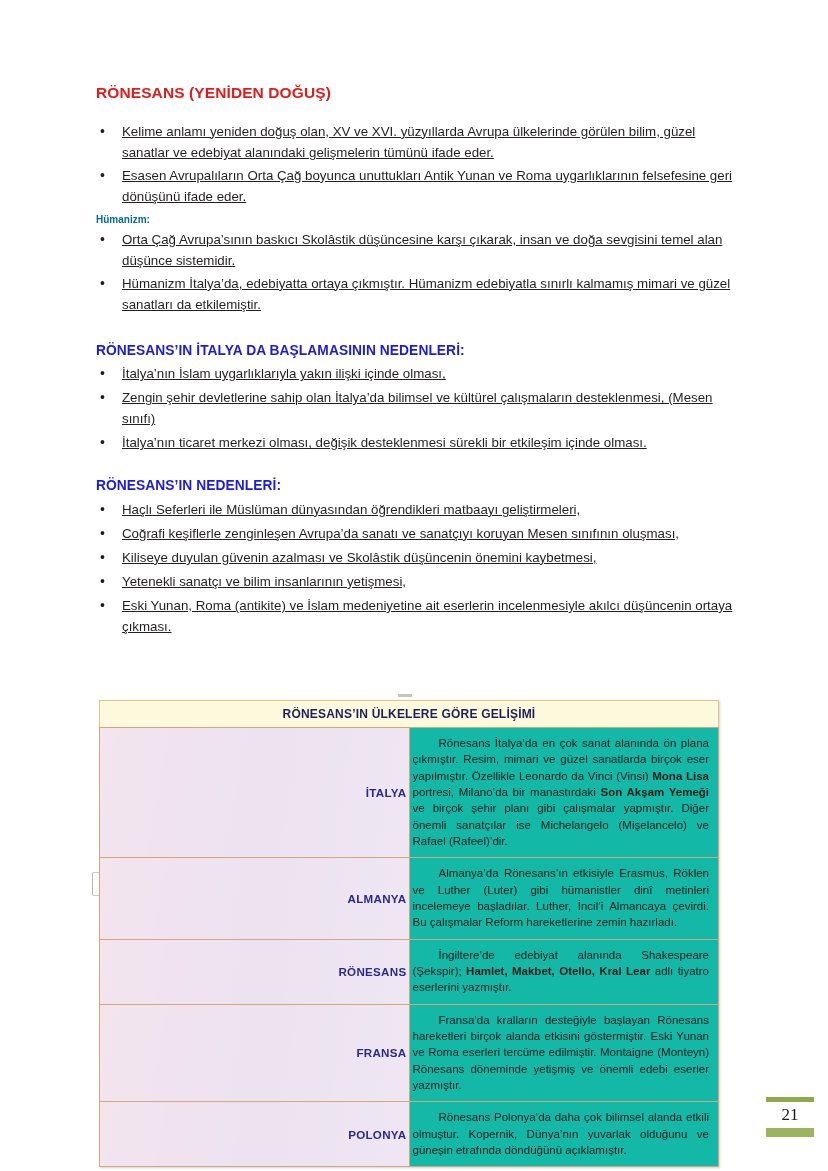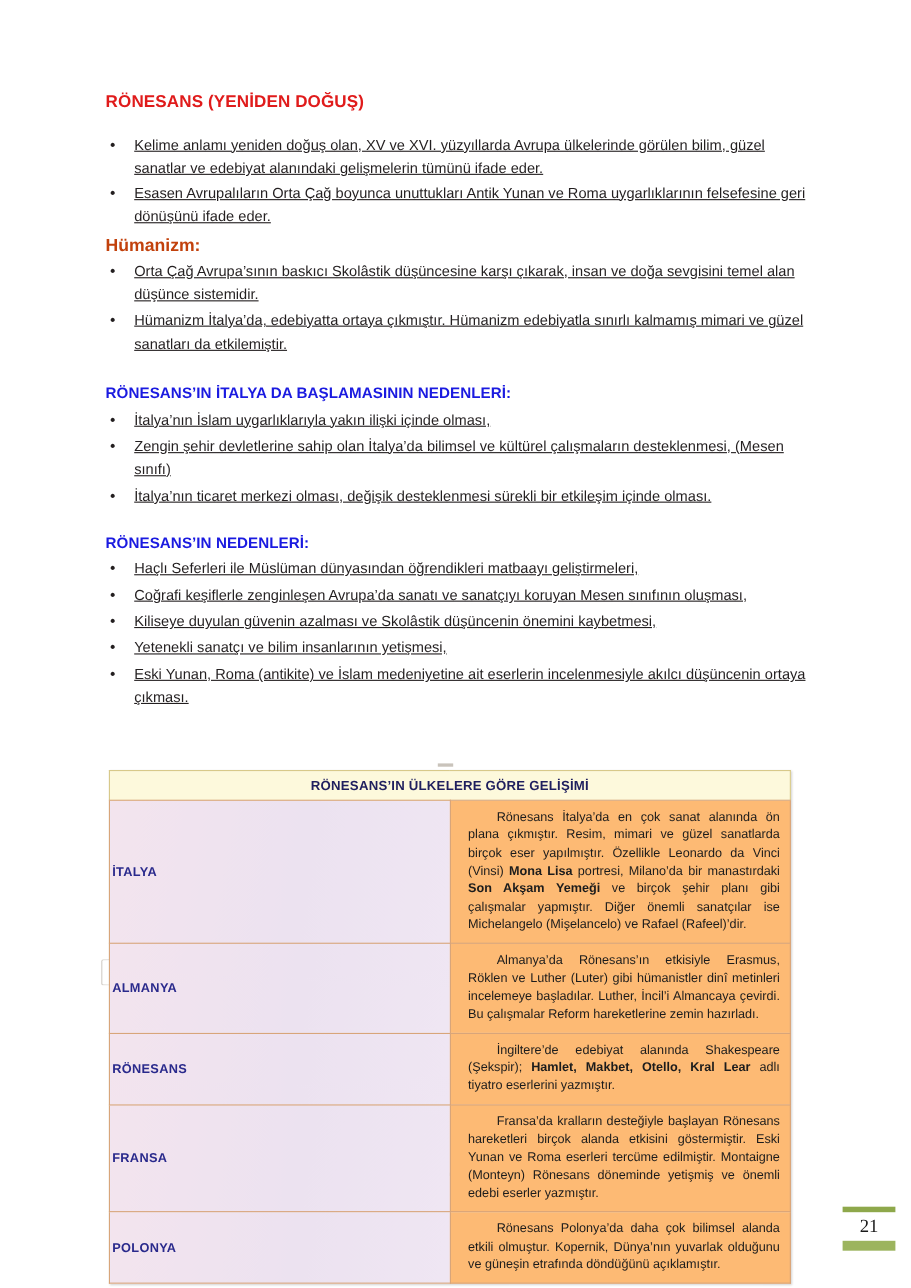--- a/index.html
+++ b/index.html
@@ -34,23 +34,23 @@
   
   .h-red {
     color: #e01b1b;
     font-weight: bold;
     font-size: 15.5px;
     letter-spacing: 0.1px;
     line-height: 1.2;
     margin: 0 0 18px 0;
   }
   .h-red-sub {
-    color: #c2410c;
-    font-weight: bold;
-    font-size: 16px;
+    color: #0369a1;
+    font-weight: bold;
+    font-size: 10px;
     line-height: 1.2;
     margin: 6px 0 3px 0;
   }
   .h-blue {
     color: #1a1ae0;
     font-weight: bold;
     font-size: 13.8px;
     line-height: 1.2;
     margin: 0 0 4px 0;
     letter-spacing: 0.05px;
@@ -115,31 +115,31 @@
     letter-spacing: 0.2px;
     border: 1px solid #d8c98a;
     border-bottom: 1px solid #d8a57a;
   }
   .ctbl td.cname {
     width: 104px;
     background: linear-gradient(100deg, #f3e4ee 0%, #ece2f0 55%, #efe6f3 100%);
     color: #2a2a8c;
     font-size: 11.6px;
     font-weight: bold;
-    text-align: left;
+    text-align: right;
     letter-spacing: 0.3px;
     padding: 16px 2px;
   }
   .ctbl td.cbody {
-    background: #fdba74;
+    background: #14b8a6;
     color: #1c1c1c;
     font-size: 11.5px;
     line-height: 1.42;
     text-align: justify;
-    padding: 7px 9px 8px 16px;
+    padding: 7px 9px 8px 3px;
     margin-top: 32px;
   }
   .ctbl td.cbody .ind { display:inline-block; width: 26px; }
   .ctbl td.cbody b { font-weight: bold; }
 
   
   .artifact-l {
     position: absolute;
     left: 92px;
     top: 872px;

